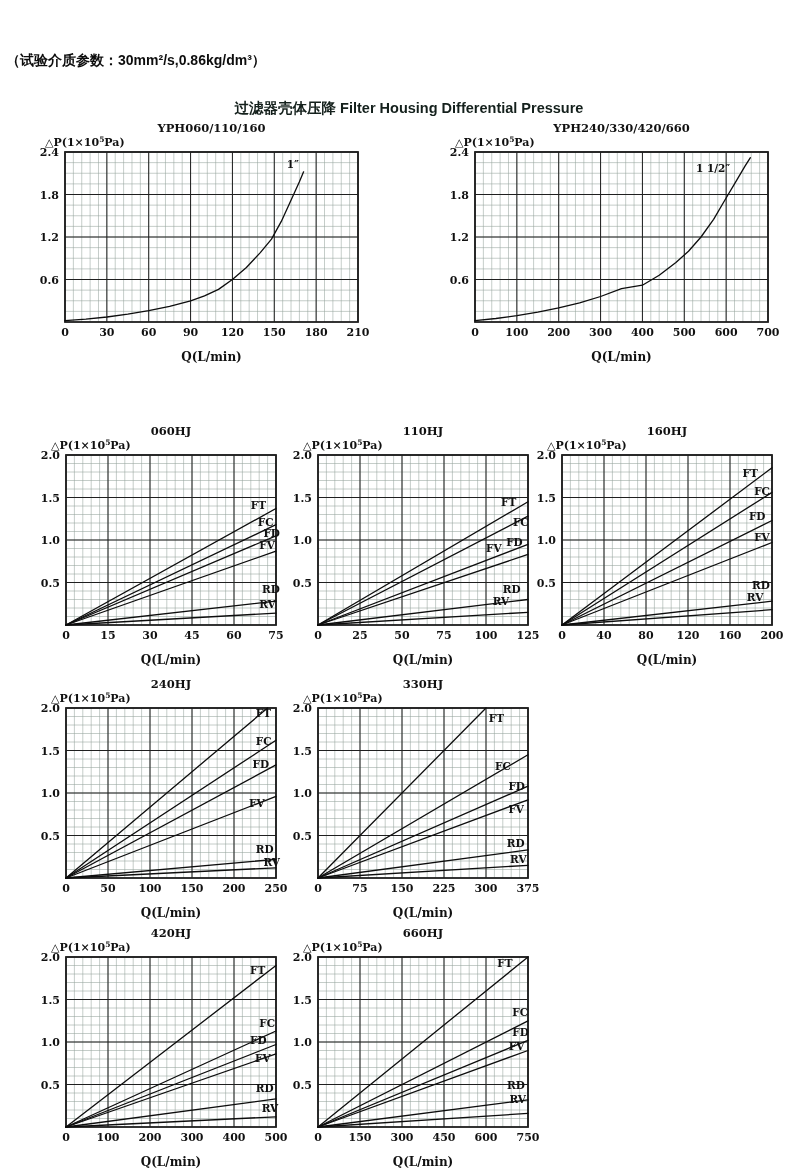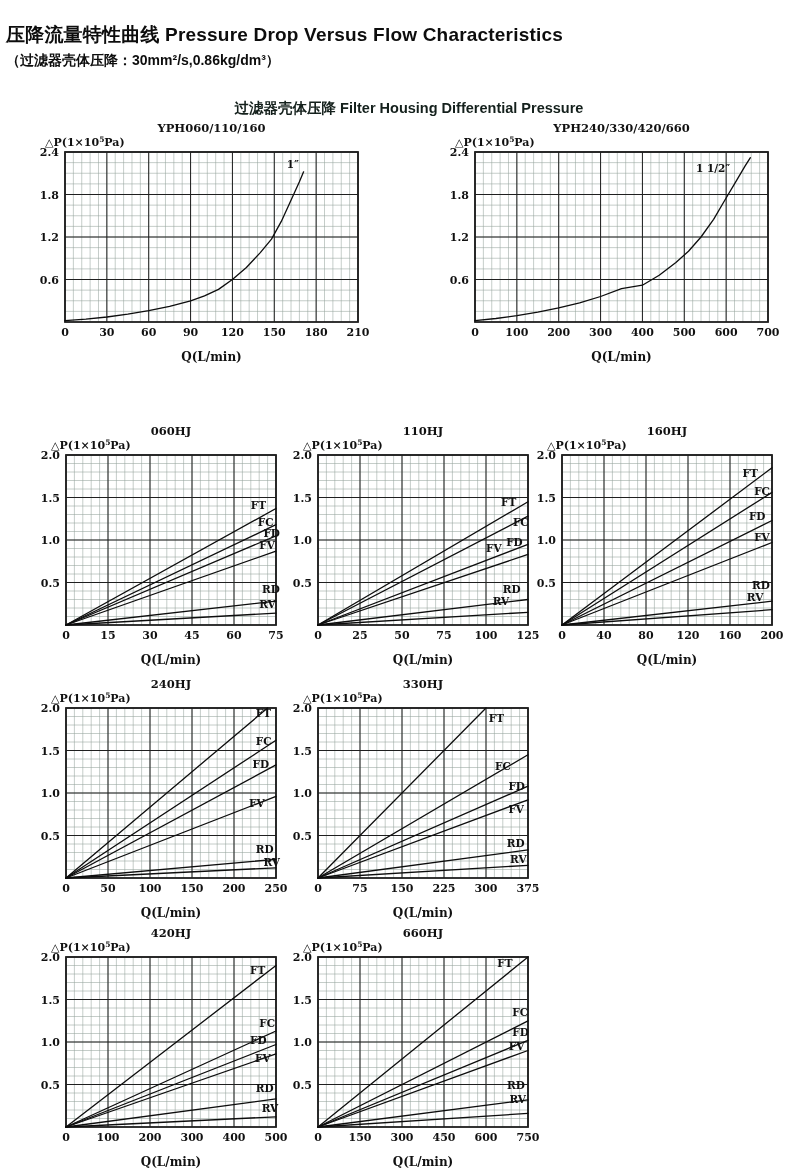--- a/index.html
+++ b/index.html
@@ -33,22 +33,21 @@
   .pos-c4{left:528px;top:420px;}
   .pos-c5{left:32px;top:673px;}
   .pos-c6{left:284px;top:673px;}
   .pos-c7{left:32px;top:922px;}
   .pos-c8{left:284px;top:922px;}
 </style>
 </head>
 <body>
 
 <div class="page">
-  <h1 class="page-title">压降流量特性曲线 Pressure Drop Versus Flow Characteristics</h1>
-  <p class="page-subtitle">（过滤器壳体压降：30mm²/s,0.86kg/dm³）</p>
+  <p class="page-subtitle">（试验介质参数：30mm²/s,0.86kg/dm³）</p>
 
   <h2 class="section-title s1">过滤器壳体压降 Filter Housing Differential Pressure</h2>
 
   <div class="chart pos-c0">
       <svg width="363" height="250">
         <g stroke="#94a39c" stroke-width="0.55">
           <line x1="53.371428571428574" y1="205" x2="53.371428571428574" y2="35"></line>
           <line x1="61.74285714285715" y1="205" x2="61.74285714285715" y2="35"></line>
           <line x1="70.11428571428571" y1="205" x2="70.11428571428571" y2="35"></line>
           <line x1="78.4857142857143" y1="205" x2="78.4857142857143" y2="35"></line>

